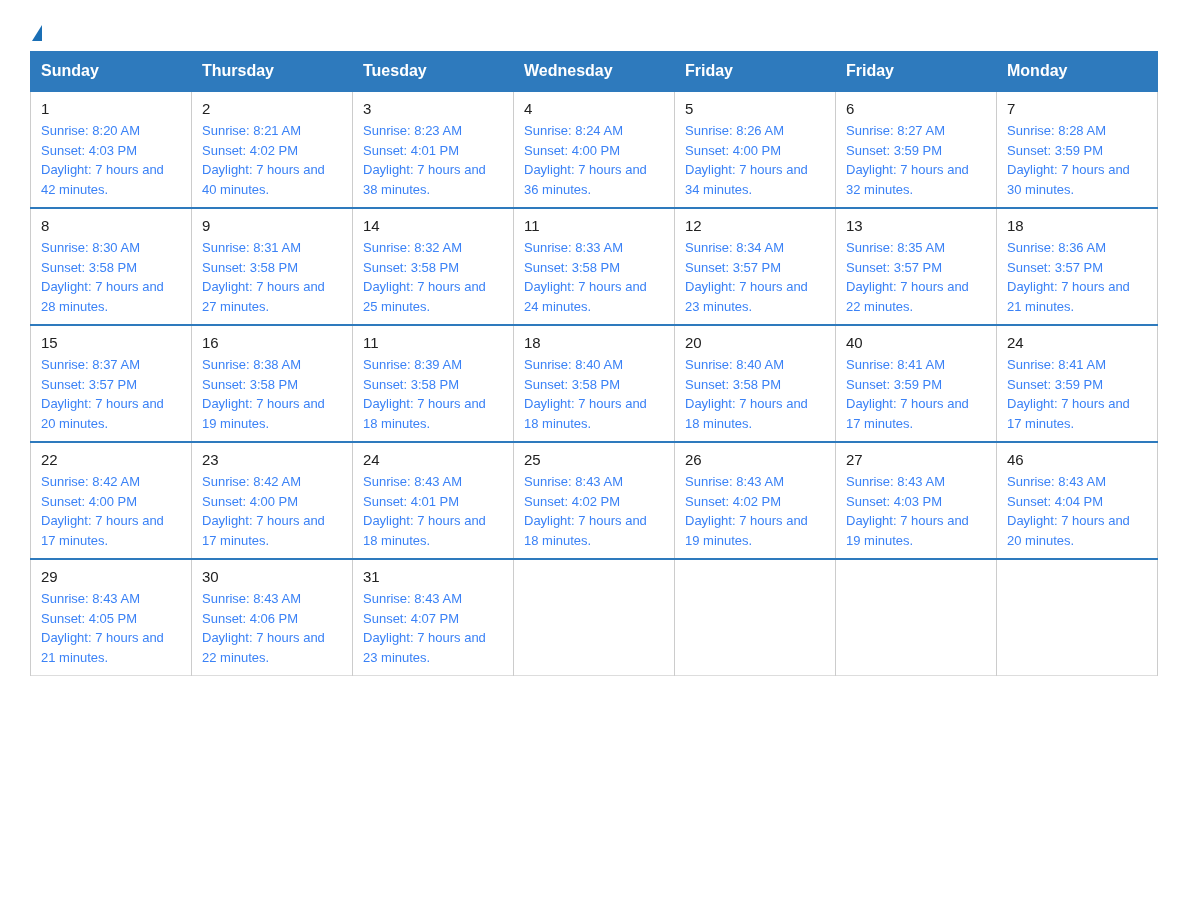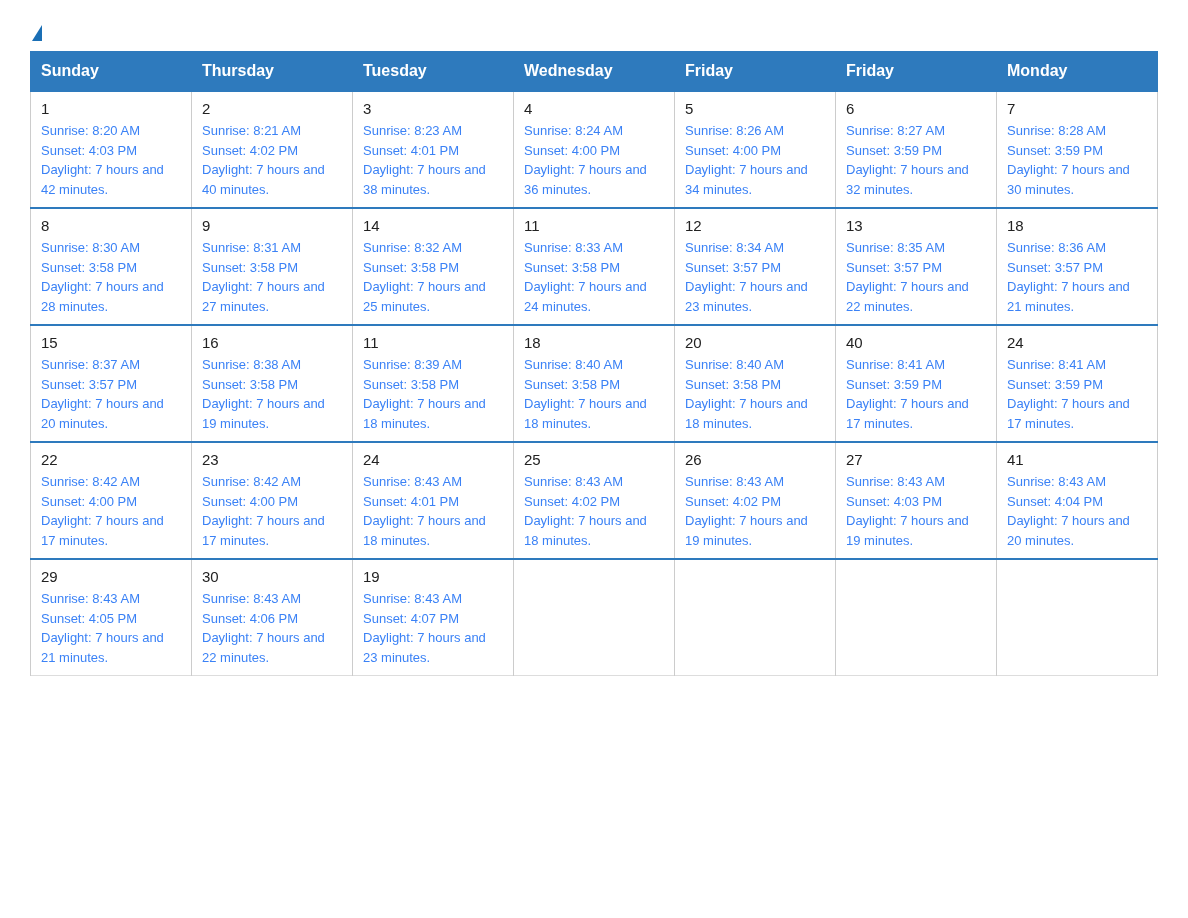--- a/index.html
+++ b/index.html
@@ -355,21 +355,21 @@
         </td>
         <td>
           <span class="day-num">27</span>
           <div class="day-info">
             Sunrise: 8:43 AM<br>
             Sunset: 4:03 PM<br>
             Daylight: 7 hours and 19 minutes.
           </div>
         </td>
         <td>
-          <span class="day-num">41</span>
+          <span class="day-num">46</span>
           <div class="day-info">
             Sunrise: 8:43 AM<br>
             Sunset: 4:04 PM<br>
             Daylight: 7 hours and 20 minutes.
           </div>
         </td>
       </tr>
       <tr>
         <td>
           <span class="day-num">29</span>
@@ -381,21 +381,21 @@
         </td>
         <td>
           <span class="day-num">30</span>
           <div class="day-info">
             Sunrise: 8:43 AM<br>
             Sunset: 4:06 PM<br>
             Daylight: 7 hours and 22 minutes.
           </div>
         </td>
         <td>
-          <span class="day-num">19</span>
+          <span class="day-num">31</span>
           <div class="day-info">
             Sunrise: 8:43 AM<br>
             Sunset: 4:07 PM<br>
             Daylight: 7 hours and 23 minutes.
           </div>
         </td>
         <td class="empty"></td>
         <td class="empty"></td>
         <td class="empty"></td>
         <td class="empty"></td>

